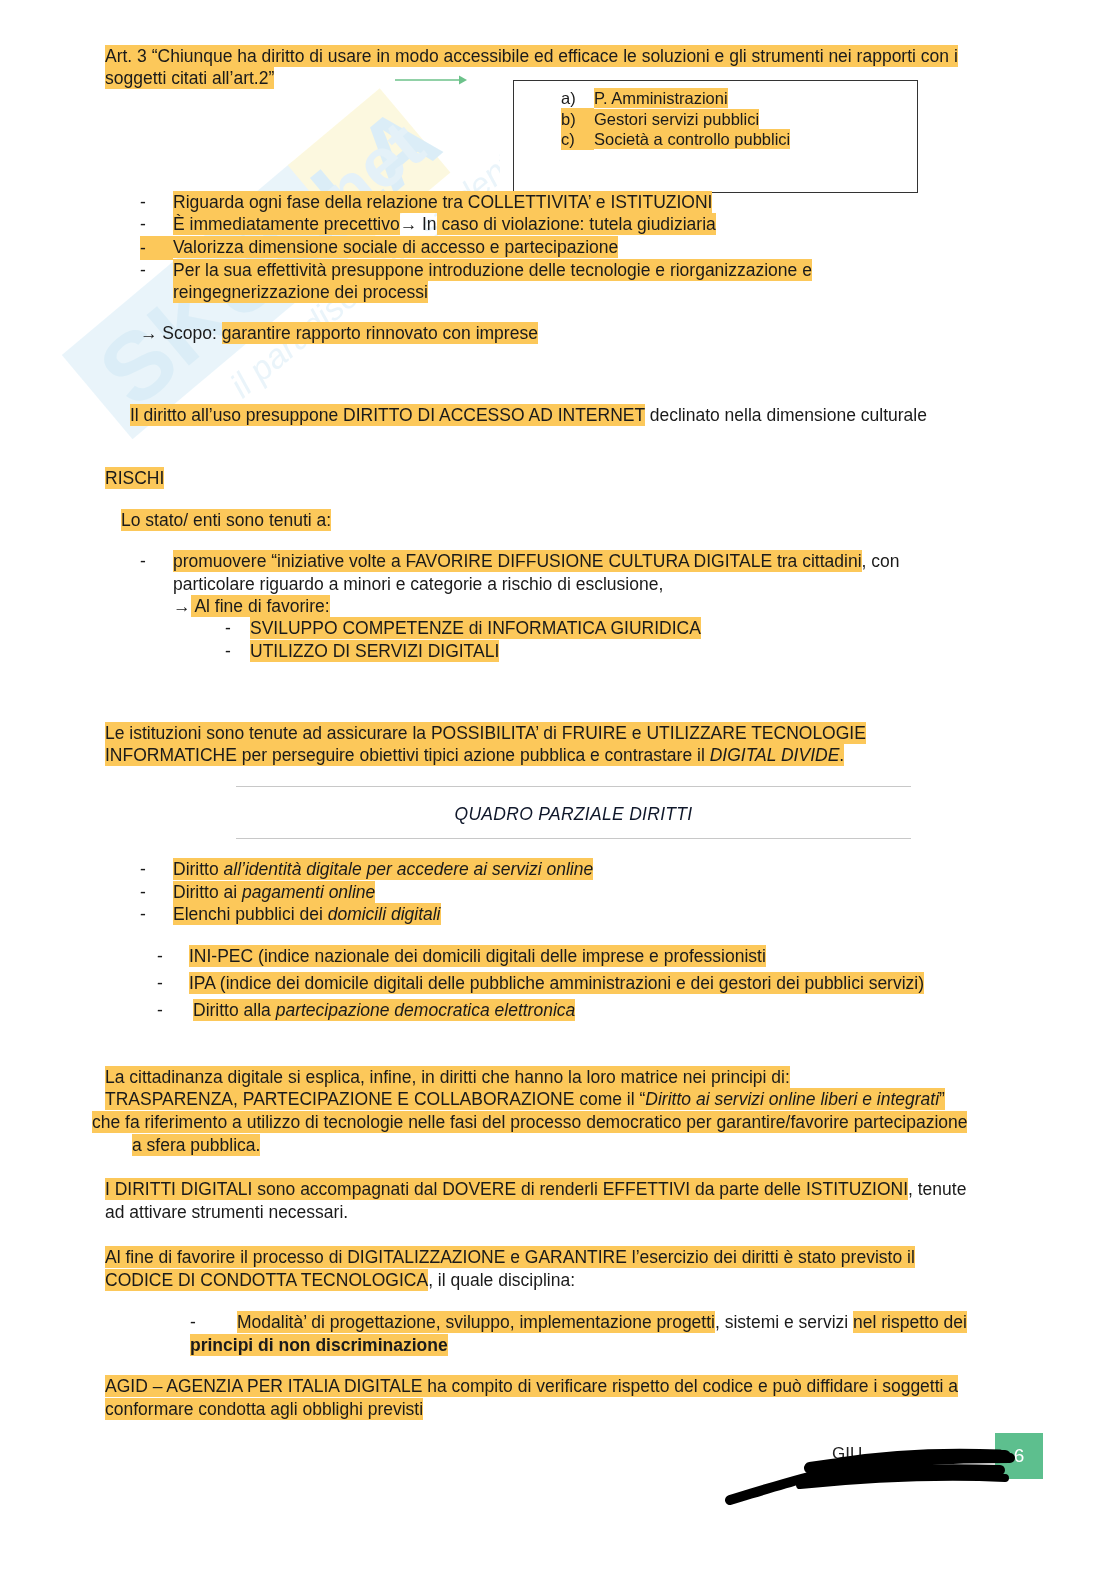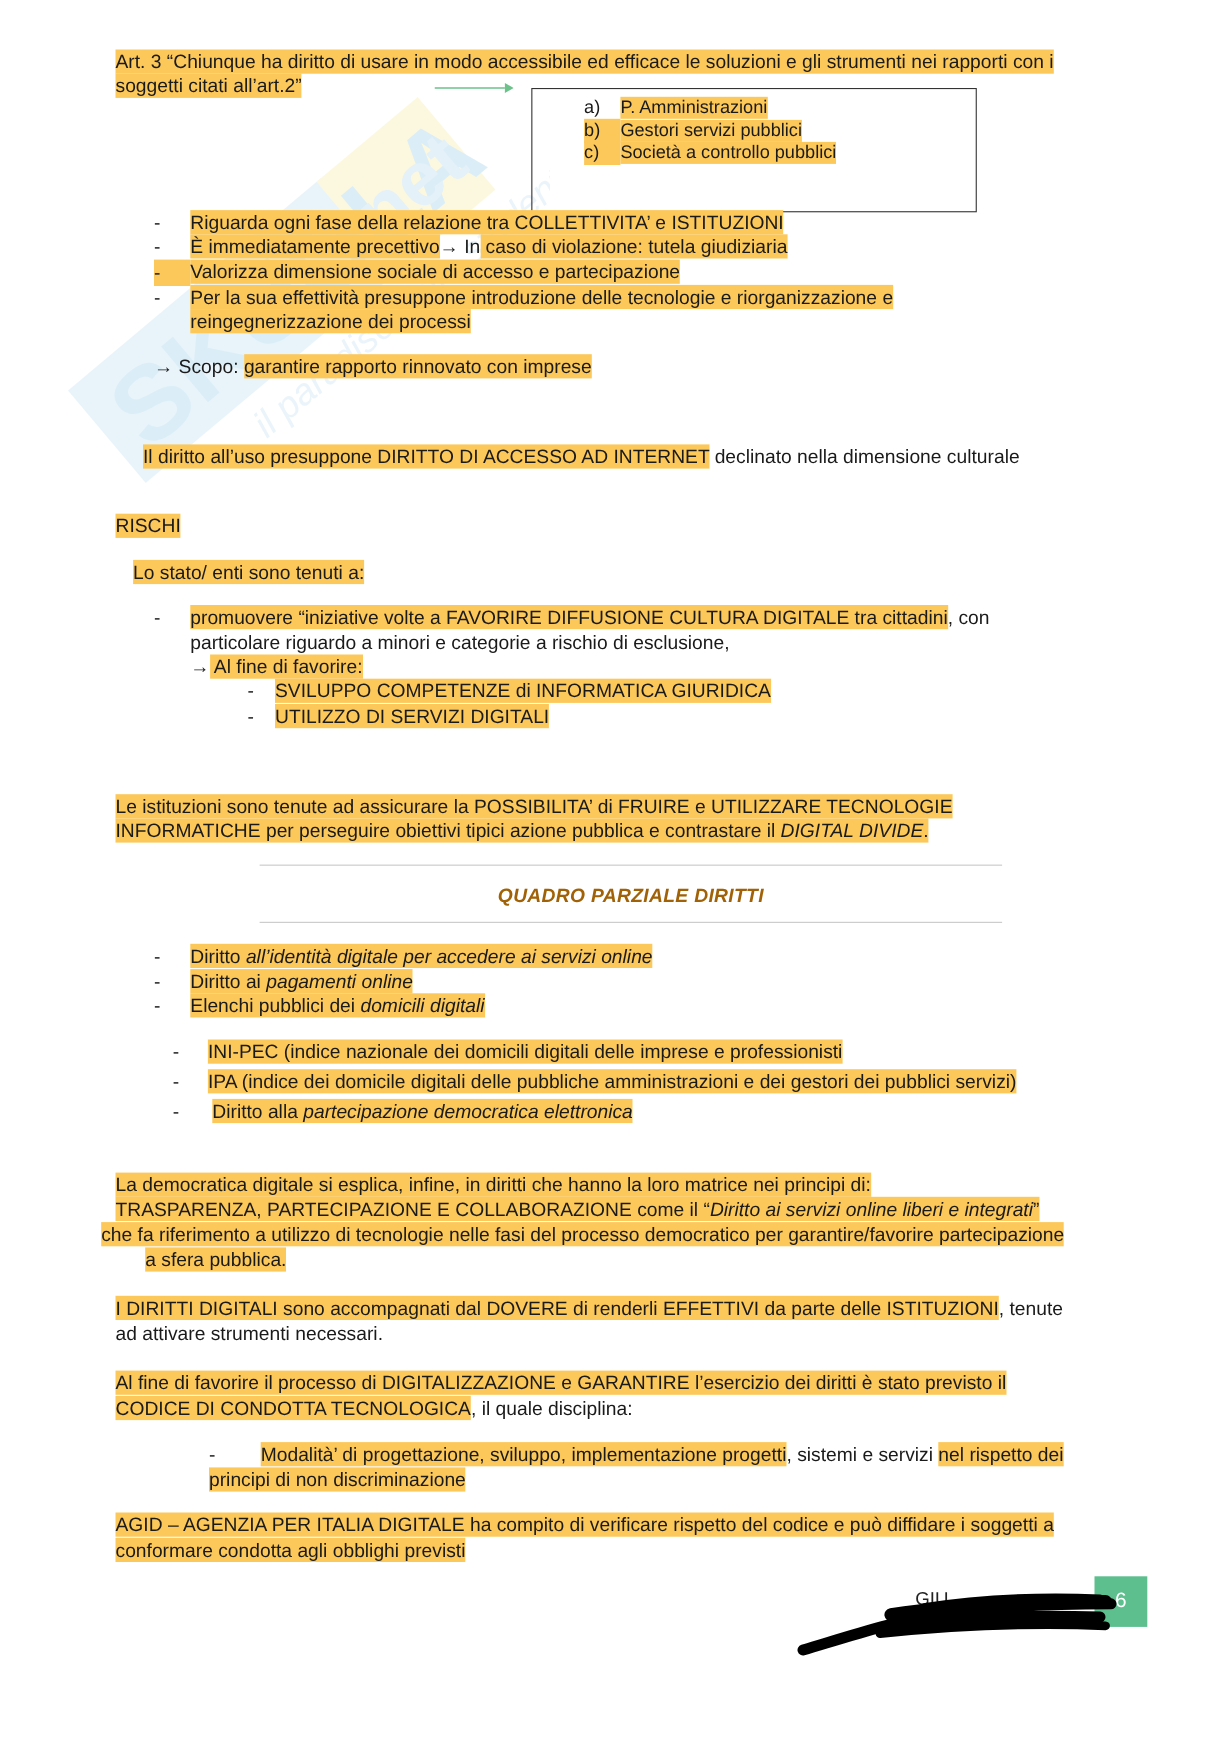--- a/index.html
+++ b/index.html
@@ -14,30 +14,30 @@
   .page { position: absolute; left: 0; top: 0; width: 1116px; height: 1579px; }
   .hl { background: #fcc85a; padding: 1px 0; }
   b { font-weight: normal; }
   .line { position: absolute; white-space: nowrap; line-height: 22px; }
   .dash { position: absolute; white-space: nowrap; line-height: 22px; }
 
   
   .watermark { position: absolute; left: 20px; top: 60px; width: 480px; height: 440px; pointer-events: none; opacity: 0.55; }
 
   .boxed {
-    position: absolute; left: 483px; top: 80px; width: 405px; height: 113px;
+    position: absolute; left: 513px; top: 80px; width: 405px; height: 113px;
     border: 1.5px solid #333; background: transparent;
   }
   .box-item { position: absolute; white-space: nowrap; line-height: 20px; font-size: 16.5px; }
   .arrow-green { position: absolute; left: 395px; top: 74px; width: 72px; height: 12px; }
 
   .rule { position: absolute; left: 236px; width: 675px; height: 1px; background: #c8c8c8; }
   .section-title {
     position: absolute; left: 236px; width: 675px; top: 804px; text-align: center;
-    font-weight: bold; font-style: italic; color: #a16207; font-size: 17.5px; letter-spacing: 0.3px;
+    font-weight: normal; font-style: italic; color: #0f172a; font-size: 17.5px; letter-spacing: 0.3px;
   }
 
   .footer-badge {
     position: absolute; left: 995px; top: 1433px; width: 48px; height: 46px;
     background: #5dbf8e; color: #ffffff; font-size: 19px; text-align: center; line-height: 46px;
   }
   .footer-label { position: absolute; left: 832px; top: 1444px; font-size: 17px; color: #222; }
   .scribble { position: absolute; left: 720px; top: 1430px; width: 300px; height: 80px; }
 </style>
 </head>
@@ -169,21 +169,21 @@
   <div class="dash" style="left:157px; top:972px;">-</div>
   <div class="line" style="left:189px; top:972px;">
     <span class="hl"><b>IPA</b><span> (indice dei domicile digitali delle pubbliche amministrazioni e dei gestori dei pubblici servizi)</span></span>
   </div>
   <div class="dash" style="left:157px; top:999px;">-</div>
   <div class="line" style="left:193px; top:999px;">
     <span class="hl"><span>Diritto alla </span><b><i>partecipazione democratica elettronica</i></b></span>
   </div>
 
   <div class="line" style="left:105px; top:1066px;">
-    <span class="hl">La democratica digitale si esplica, infine, in diritti che hanno la loro matrice nei principi di:</span>
+    <span class="hl">La cittadinanza digitale si esplica, infine, in diritti che hanno la loro matrice nei principi di:</span>
   </div>
   <div class="line" style="left:105px; top:1088px;">
     <span class="hl"><span>TRASPARENZA, PARTECIPAZIONE E COLLABORAZIONE come il “</span><b><i>Diritto ai servizi online liberi e integrati</i></b><span>”</span></span>
   </div>
   <div class="line" style="left:92px; top:1111px;">
     <span class="hl">che fa riferimento a utilizzo di tecnologie nelle fasi del processo democratico per garantire/favorire partecipazione</span>
   </div>
   <div class="line" style="left:105px; top:1134px;padding-left:27px;">
     <span class="hl">a sfera pubblica.</span>
   </div>
@@ -198,21 +198,21 @@
   <div class="line" style="left:105px; top:1246px;">
     <span class="hl">Al fine di favorire il processo di DIGITALIZZAZIONE e GARANTIRE l’esercizio dei diritti è stato previsto il</span>
   </div>
   <div class="line" style="left:105px; top:1269px;">
     <span class="hl"><b>CODICE DI CONDOTTA TECNOLOGICA</b></span><span>, il quale disciplina:</span>
   </div>
   <div class="dash" style="left:190px; top:1311px;">-</div>
   <div class="line" style="left:237px; top:1311px;">
     <span class="hl">Modalità’ di progettazione, sviluppo, implementazione progetti</span><span>, sistemi e servizi </span><span class="hl">nel rispetto dei</span>
   </div>
-  <div class="line" style="left:190px; top:1334px;">
+  <div class="line" style="left:190px; top:1334px;font-weight:bold;">
     <span class="hl">principi di non discriminazione</span>
   </div>
 
   <div class="line" style="left:105px; top:1375px;">
     <span class="hl"><b>AGID – AGENZIA PER ITALIA DIGITALE</b><span> ha compito di verificare rispetto del codice e può diffidare i soggetti a</span></span>
   </div>
   <div class="line" style="left:105px; top:1398px;">
     <span class="hl">conformare condotta agli obblighi previsti</span>
   </div>
 

